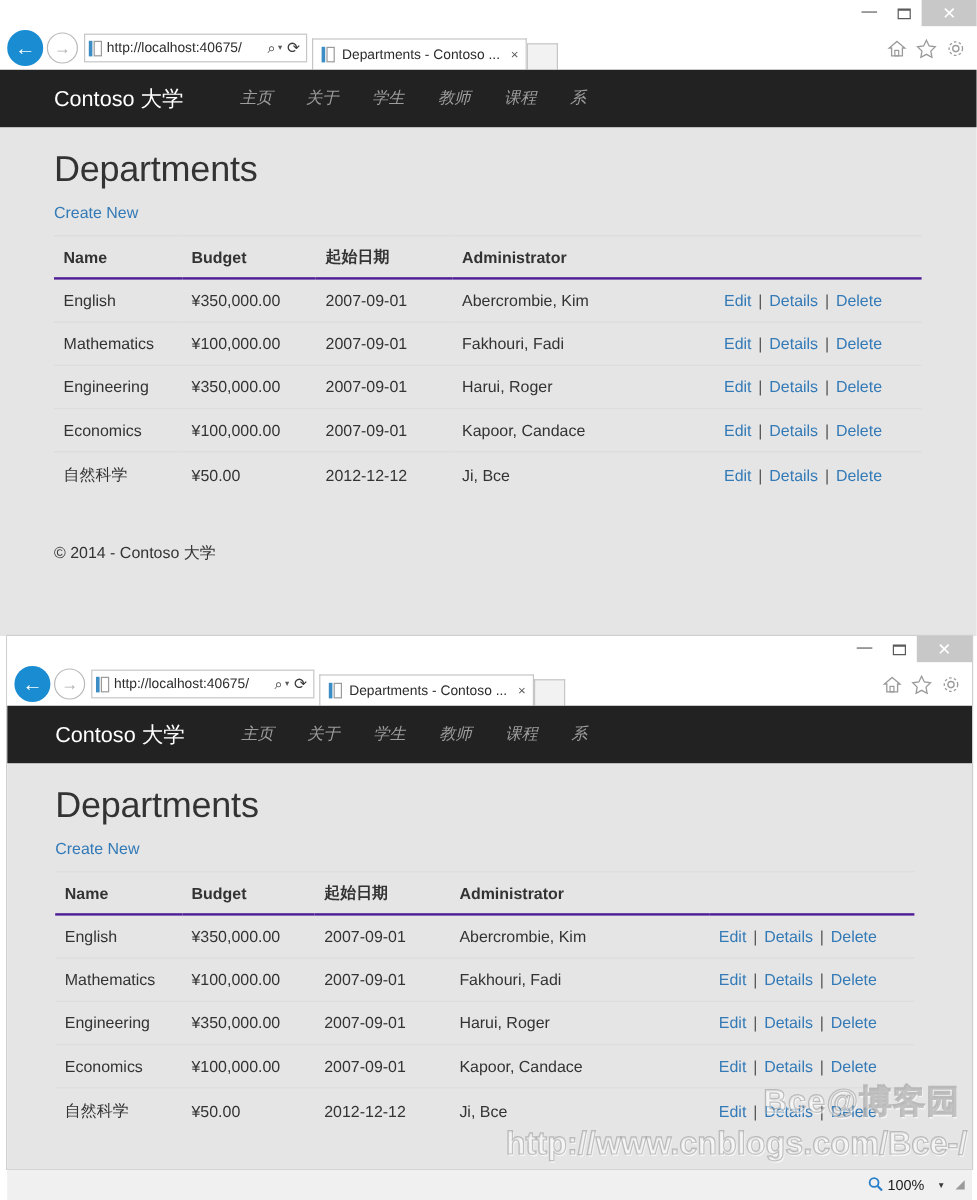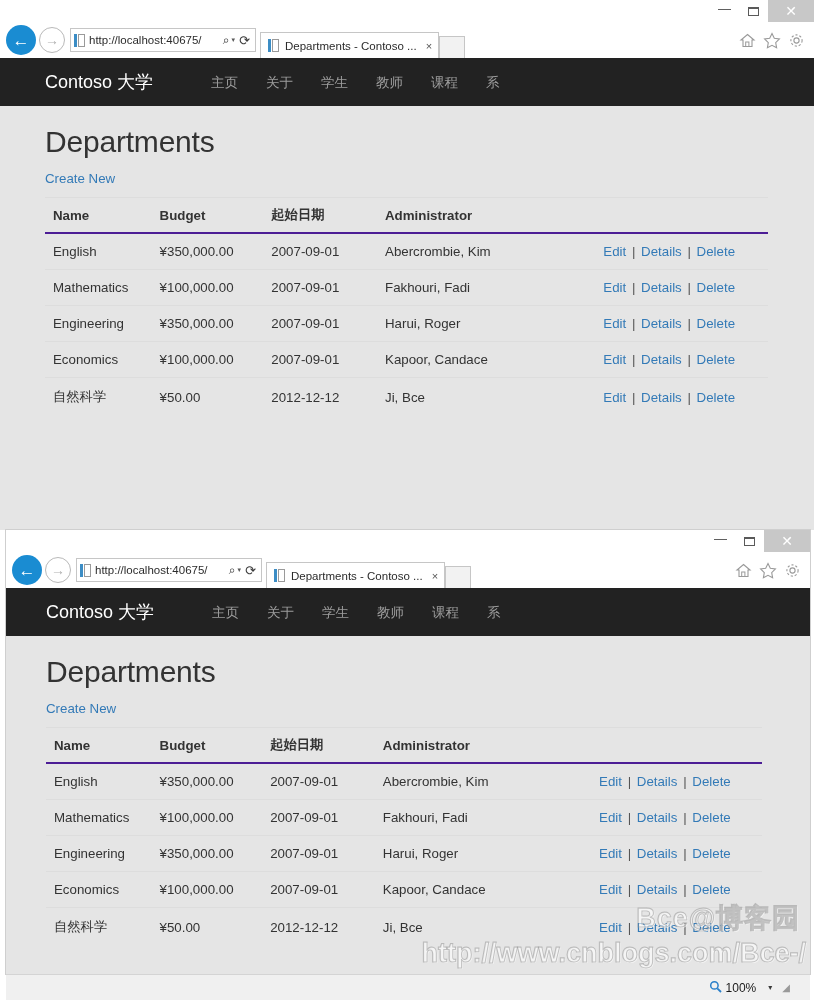--- a/index.html
+++ b/index.html
@@ -127,21 +127,21 @@
     display: flex; align-items: center;
     height: 48px;
     padding-left: 45px;
   }
   .brand {
     color: #ffffff;
     font-size: 18px;
     margin-right: 28px;
     white-space: nowrap;
   }
-  .site-nav ul { list-style:none; margin:16px; padding:0; display:flex; align-items:flex-end; }
+  .site-nav ul { list-style:none; margin:5px; padding:0; display:flex; align-items:flex-end;font-style:italic; }
   .site-nav li { margin: 0; }
   .site-nav li a {
     color: #9d9d9d; text-decoration: none;
     font-size: 13.5px;
     padding: 0 14px;
     white-space: nowrap;
   }
 
   .container { padding: 0 45px; }
   .page-title {
@@ -182,21 +182,21 @@
   }
   #wm-brand { right: 14px; top: 900px; font-size: 27px; letter-spacing: 1px; }
   #wm-url   { right: 8px;  top: 938px; font-size: 27px; letter-spacing: 0px; }
 
   
   .statusbar {
     position: absolute; left: 6px; right: 4px; bottom: 0;
     height: 26px; background: #f0f0f0;
     border-top: 1px solid #d4d4d4;
     display: flex; align-items: center; justify-content: flex-end;
-    padding-right: 20px;
+    padding-right: 6px;
   }
   .zoom-ind { display: flex; align-items: center; font-size: 12px; color: #1a1a1a; }
   .zoom-ind .mag { color: #2a7fc9; font-size: 13px; margin-right: 4px; }
   .zoom-ind .caret { margin-left: 12px; font-size: 8px; color: #3a3a3a; }
   .status-grip { margin-left: 10px; color:#9a9a9a; font-size: 10px;}
 
   .win-shadow { box-shadow: 0 0 0 1px #cfcfcf; }
 </style>
 </head>
 <body>
@@ -323,20 +323,21 @@
               <tr>
                 <td>自然科学</td>
                 <td>¥50.00</td>
                 <td>2012-12-12</td>
                 <td>Ji, Bce</td>
                 <td class="actions"><a href="#">Edit</a><span class="sep"> | </span><a href="#">Details</a><span class="sep"> | </span><a href="#">Delete</a></td>
               </tr>
             </tbody>
         </table>
         <hr class="footer-hr">
+        <div class="footer-text">© 2014 - Contoso 大学</div>
       </div>
     </div>
   </div>
 
   <div class="ie-window win-shadow" id="win2" style="left:6px; top:530px; width:804px; height:444px;">
 
     <div class="titlebar">
       <div class="win-controls">
         <div class="win-btn minimize">—</div>
         <div class="win-btn maximize">

